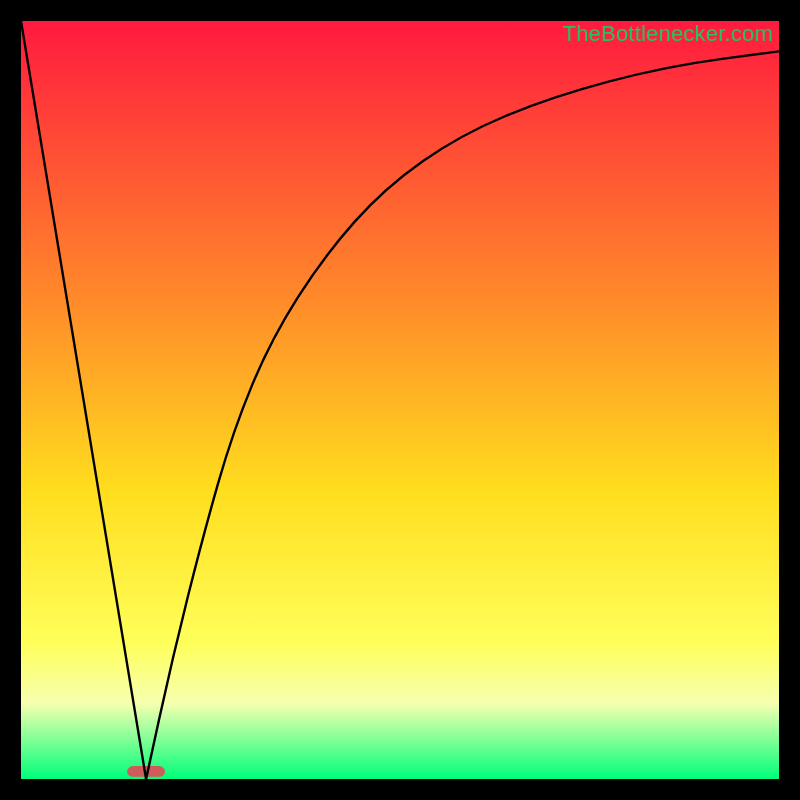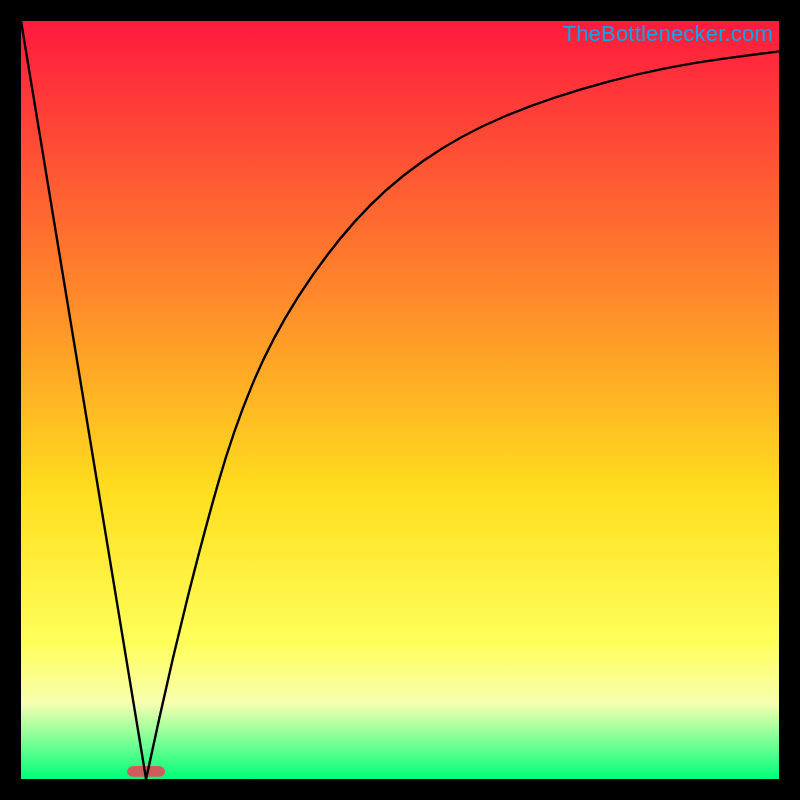--- a/index.html
+++ b/index.html
@@ -24,21 +24,21 @@
     width: 758px;
     height: 758px;
     overflow: hidden;
   }
   .watermark {
     position: absolute;
     top: 0;
     right: 6px;
     font-size: 22px;
     font-weight: 500;
-    color: #0ea5e9;
+    color: #22c55e;
     letter-spacing: 0.2px;
     font-family: Arial, sans-serif;
     margin-left: 48px;
   }
   svg {
     display: block;
   }
 </style>
 </head>
 <body>

